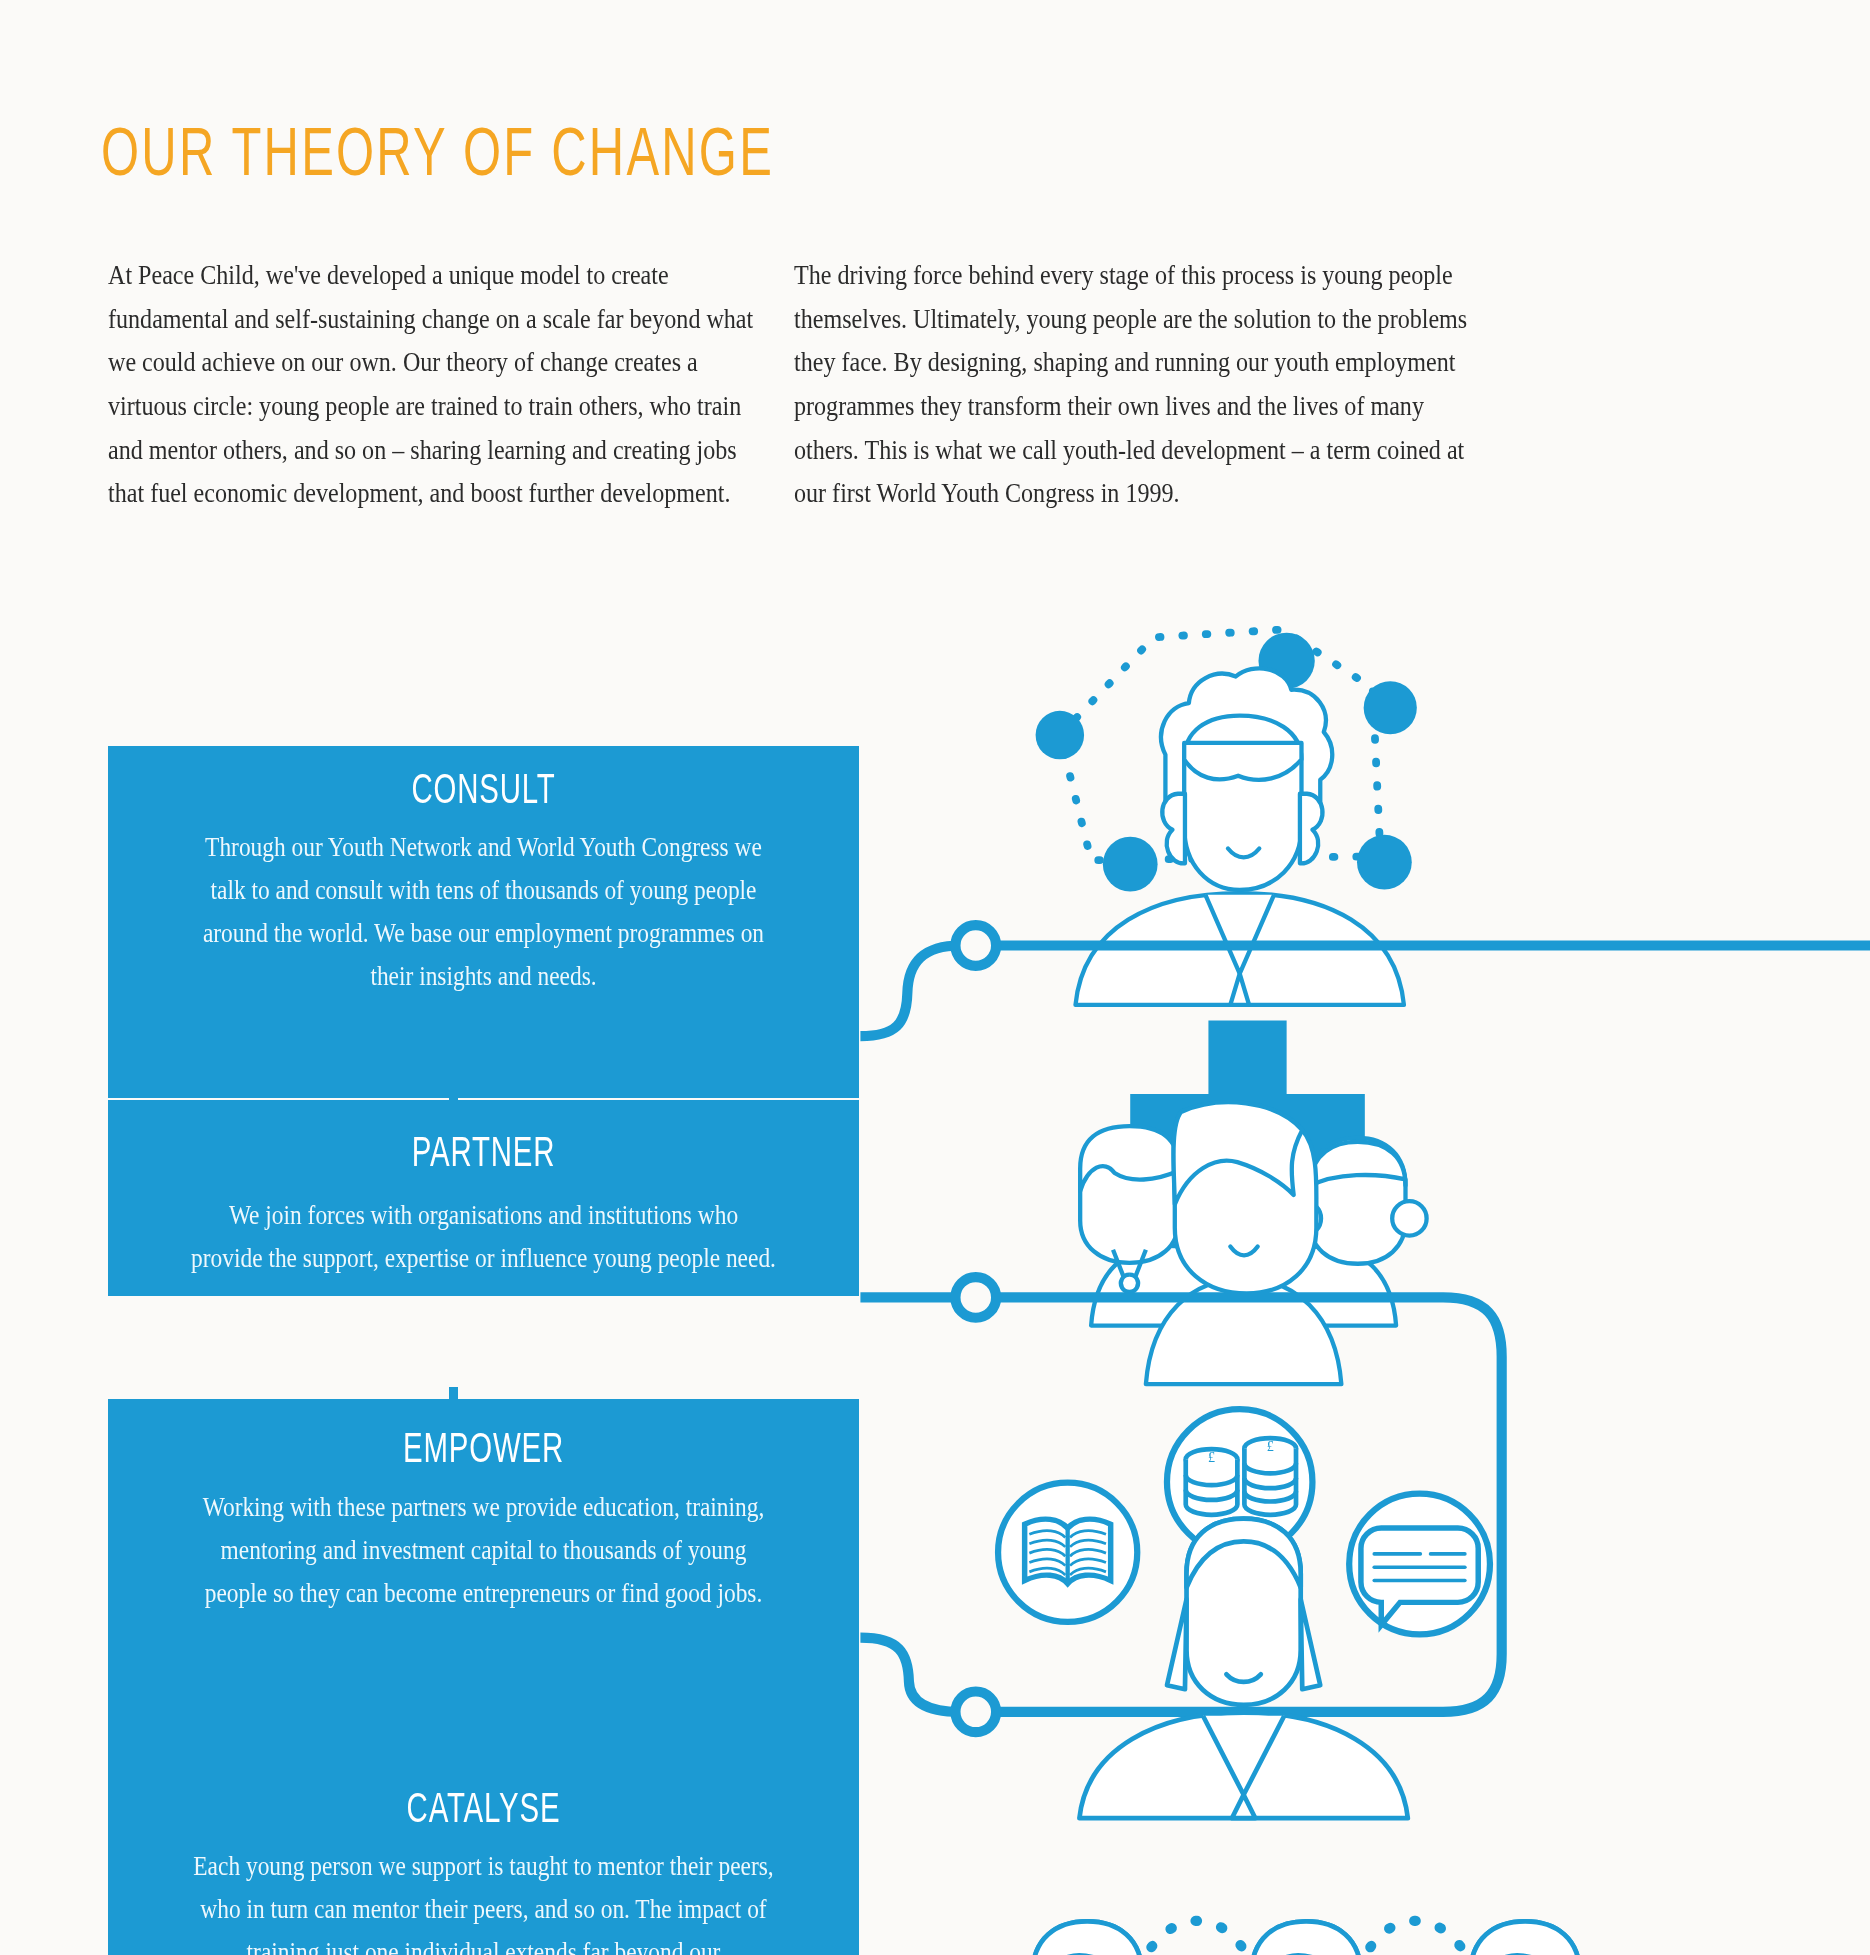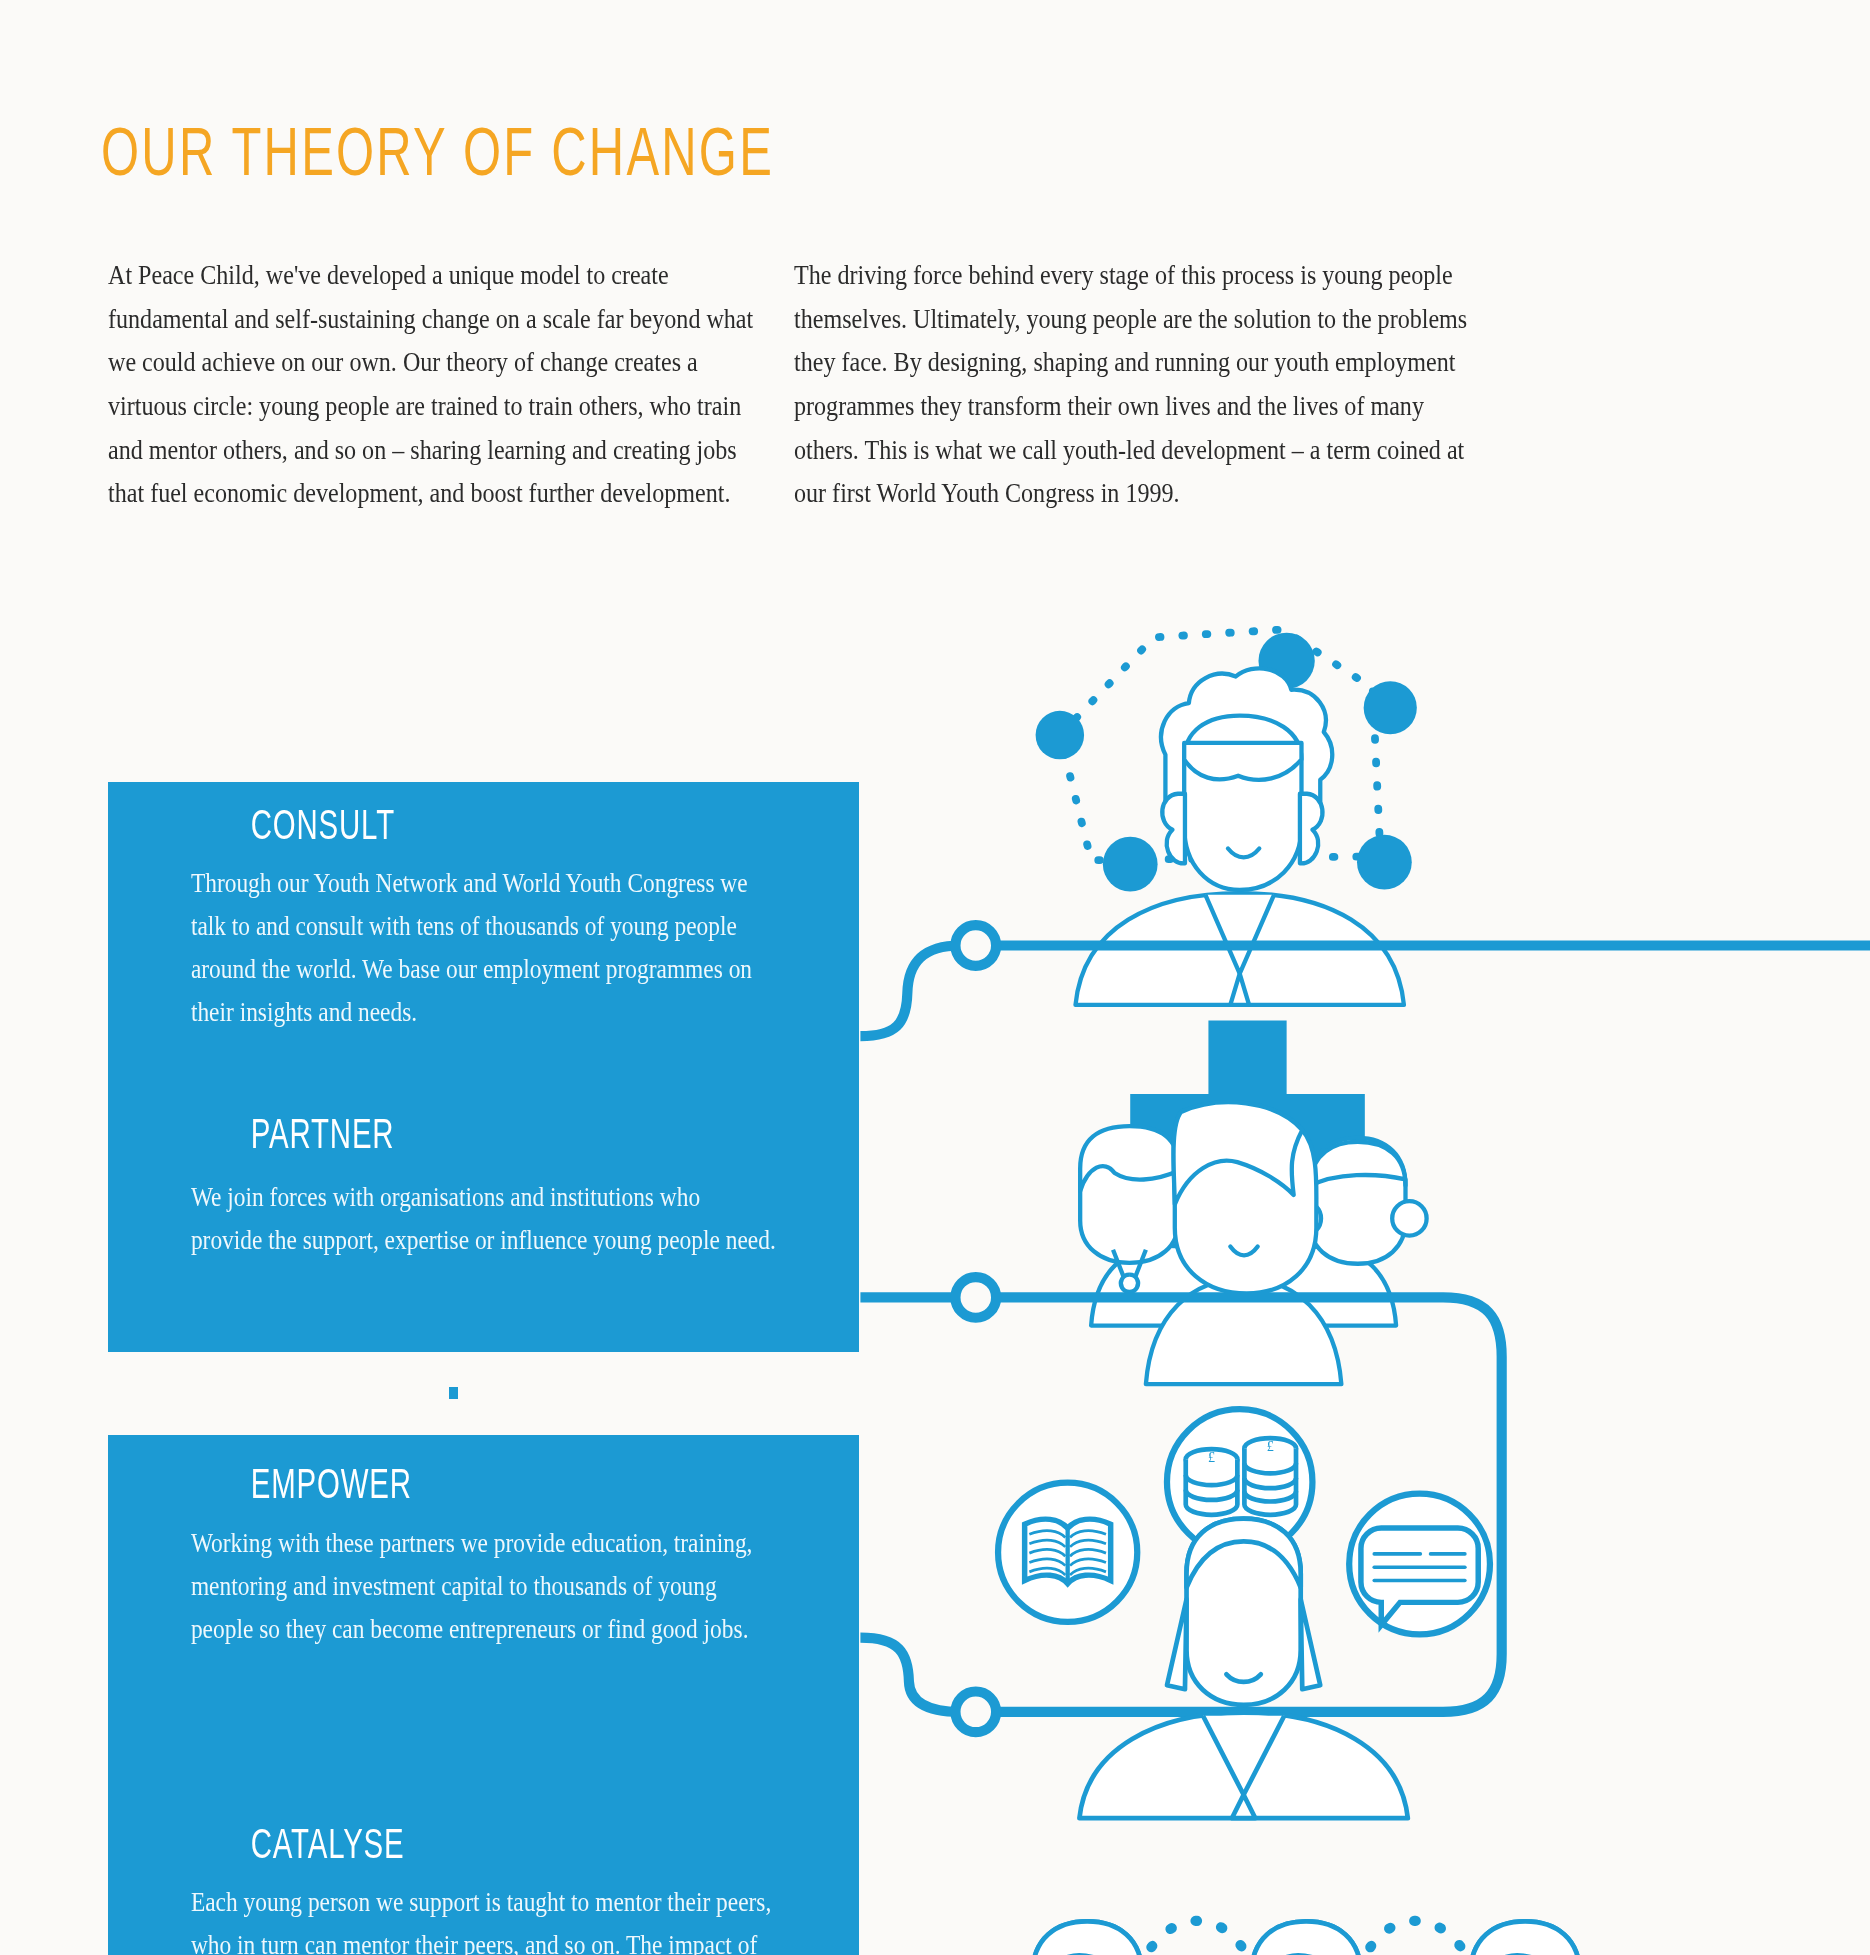--- a/index.html
+++ b/index.html
@@ -34,22 +34,21 @@
   .intro-left{left:108px;width:763px;}
   .intro-right{left:794px;width:790px;}
 
   
   .panel{
     position:absolute;left:108px;width:751px;
     background:#1C9AD3;
     color:#ffffff;
     box-sizing:border-box;
     padding:0 43px;
-    text-align:left;
-    margin-top:36px;
+    text-align:center;
   }
   .panel-title{
     font-family:"Liberation Sans", sans-serif;
     font-weight:400;
     font-size:42px;line-height:1;
     letter-spacing:1.2px;
     color:#ffffff;
     transform:scaleX(0.70);
     margin:0;
   }
@@ -59,21 +58,21 @@
     color:#eef8fd;
     transform:scaleX(0.88);
     margin:0;
   }
 
   
   #panel-consult {top:746px;height:352px;}
   #panel-consult  .panel-title{margin-top:22px;}
   #panel-consult  .panel-body{margin-top:15.6px;}
 
-  #panel-partner {top:1046px;height:270px;}
+  #panel-partner {top:1100px;height:196px;}
   #panel-partner  .panel-title{margin-top:31px;}
   #panel-partner  .panel-body{margin-top:21px;}
 
   #panel-empower {top:1399px;height:432px;}
   #panel-empower  .panel-title{margin-top:28px;}
   #panel-empower  .panel-body{margin-top:17px;}
 
   #panel-catalyse{top:1763px;height:422px;}
   #panel-catalyse .panel-title{margin-top:24px;}
   #panel-catalyse .panel-body{margin-top:15.6px;}

